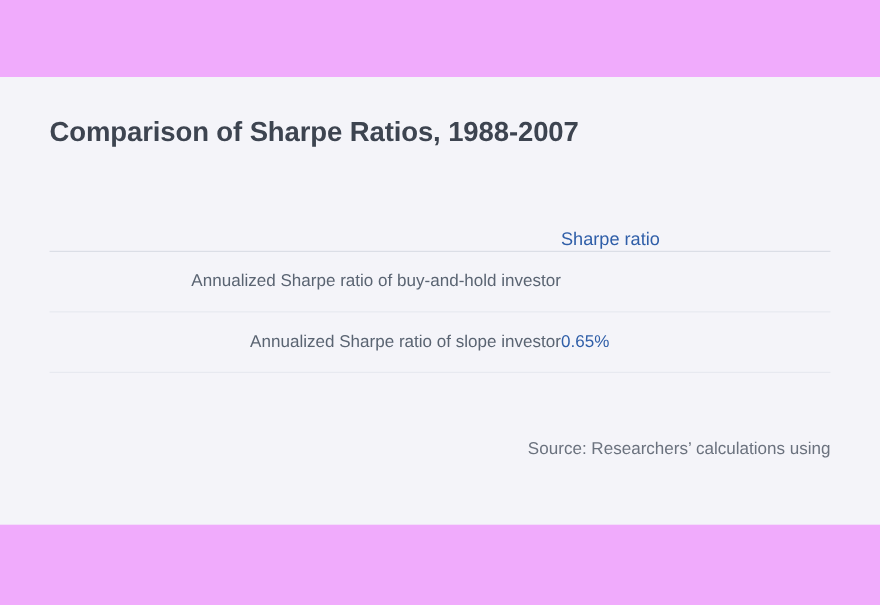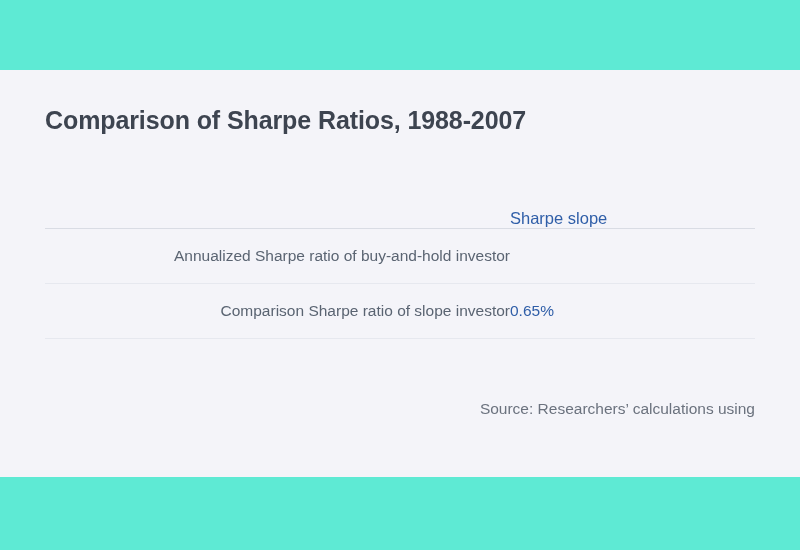--- a/index.html
+++ b/index.html
@@ -12,21 +12,21 @@
     height: 550px;
     overflow: hidden;
     font-family: "Liberation Sans", sans-serif;
     -webkit-font-smoothing: antialiased;
   }
 
   .canvas {
     position: relative;
     width: 800px;
     height: 550px;
-    background: #5eead4;
+    background: #f0abfc;
   }
 
   
   .panel {
     position: absolute;
     left: 0;
     top: 70px;
     width: 800px;
     height: 407px;
     background: #f4f4f9;
@@ -130,33 +130,33 @@
 
   <div class="panel">
     <div class="inner">
 
       <div class="title">Comparison of Sharpe Ratios, 1988-2007</div>
 
       <div class="table">
 
         <div class="thead-row">
           <div class="th-label"></div>
-          <div class="th-value">Sharpe slope</div>
+          <div class="th-value">Sharpe ratio</div>
         </div>
 
         <div class="rule-strong"></div>
 
         <div class="tr">
           <div class="col-label">Annualized Sharpe ratio of buy-and-hold investor</div>
         </div>
 
         <div class="rule-faint"></div>
 
         <div class="tr">
-          <div class="col-label">Comparison Sharpe ratio of slope investor</div>
+          <div class="col-label">Annualized Sharpe ratio of slope investor</div>
           <div class="col-value">0.65%</div>
         </div>
 
         <div class="rule-faint"></div>
 
       </div>
 
       <div class="source">
         <span class="source-line">Source: Researchers’ calculations using</span>
       </div>

